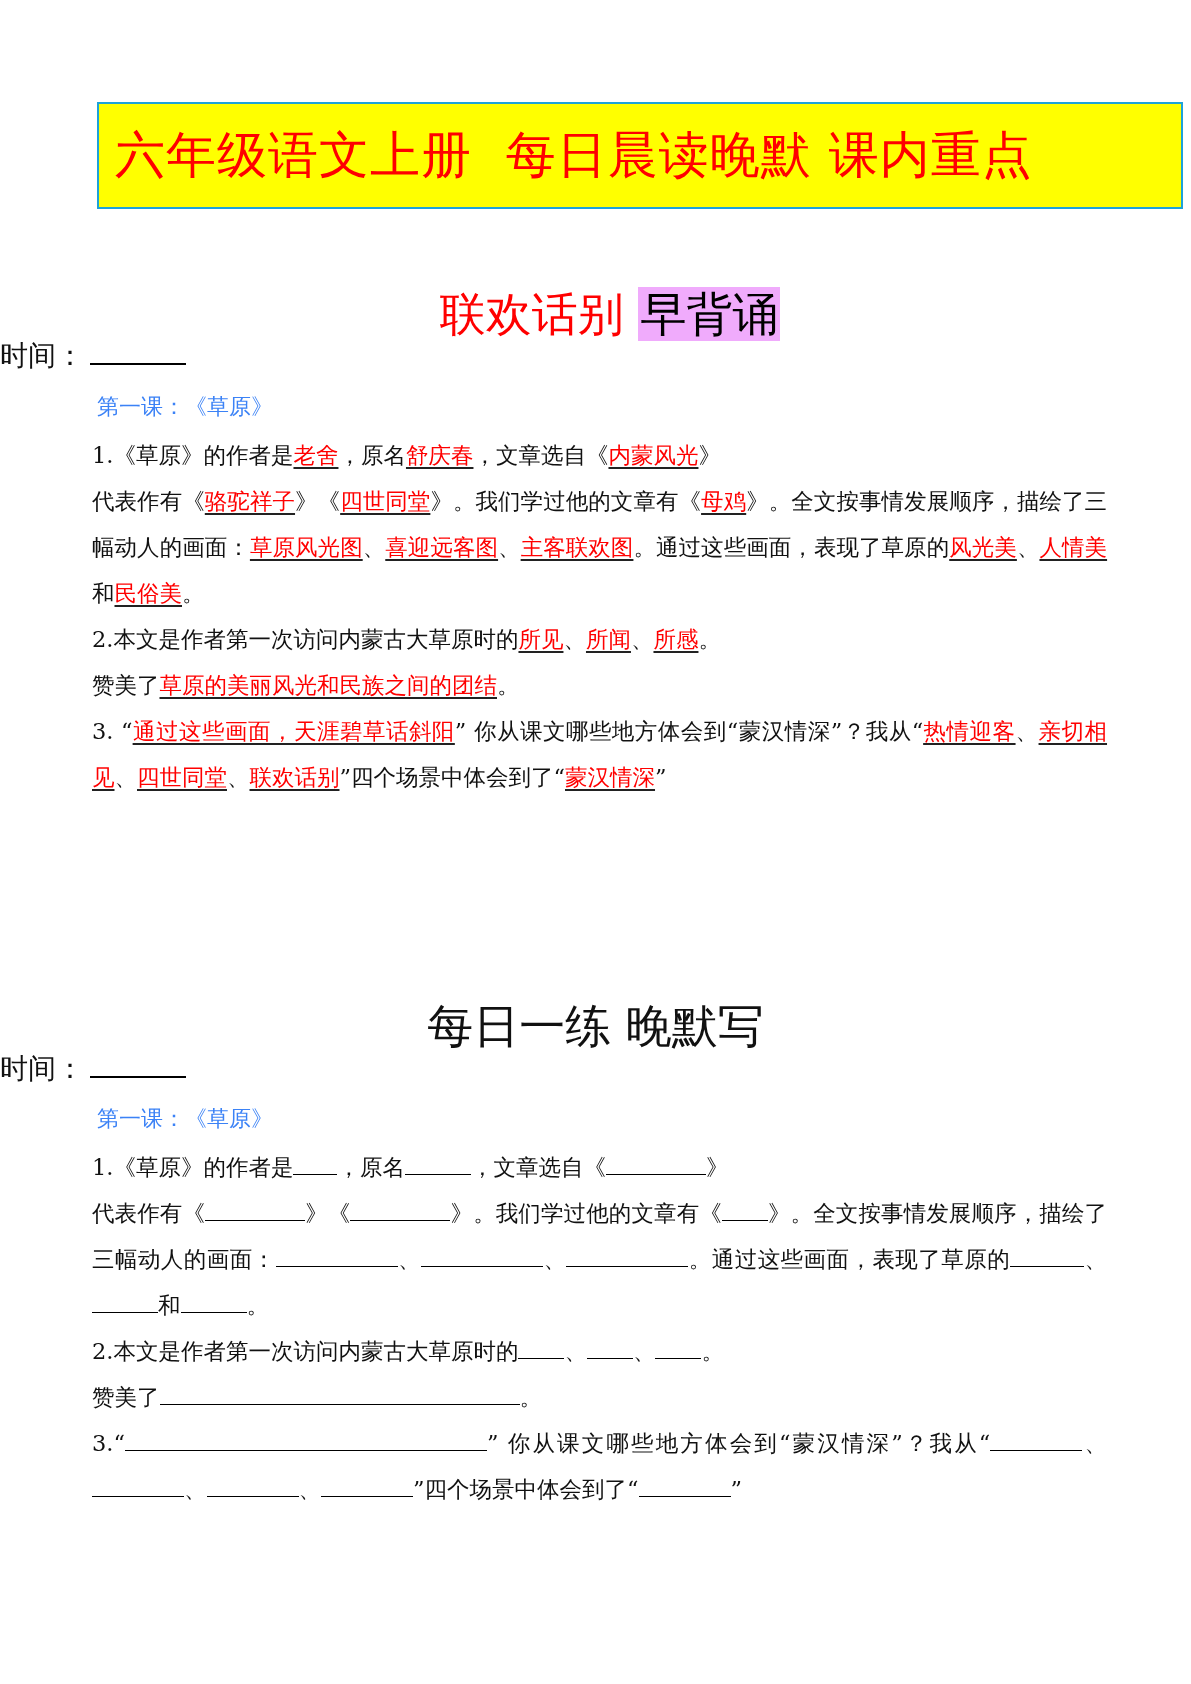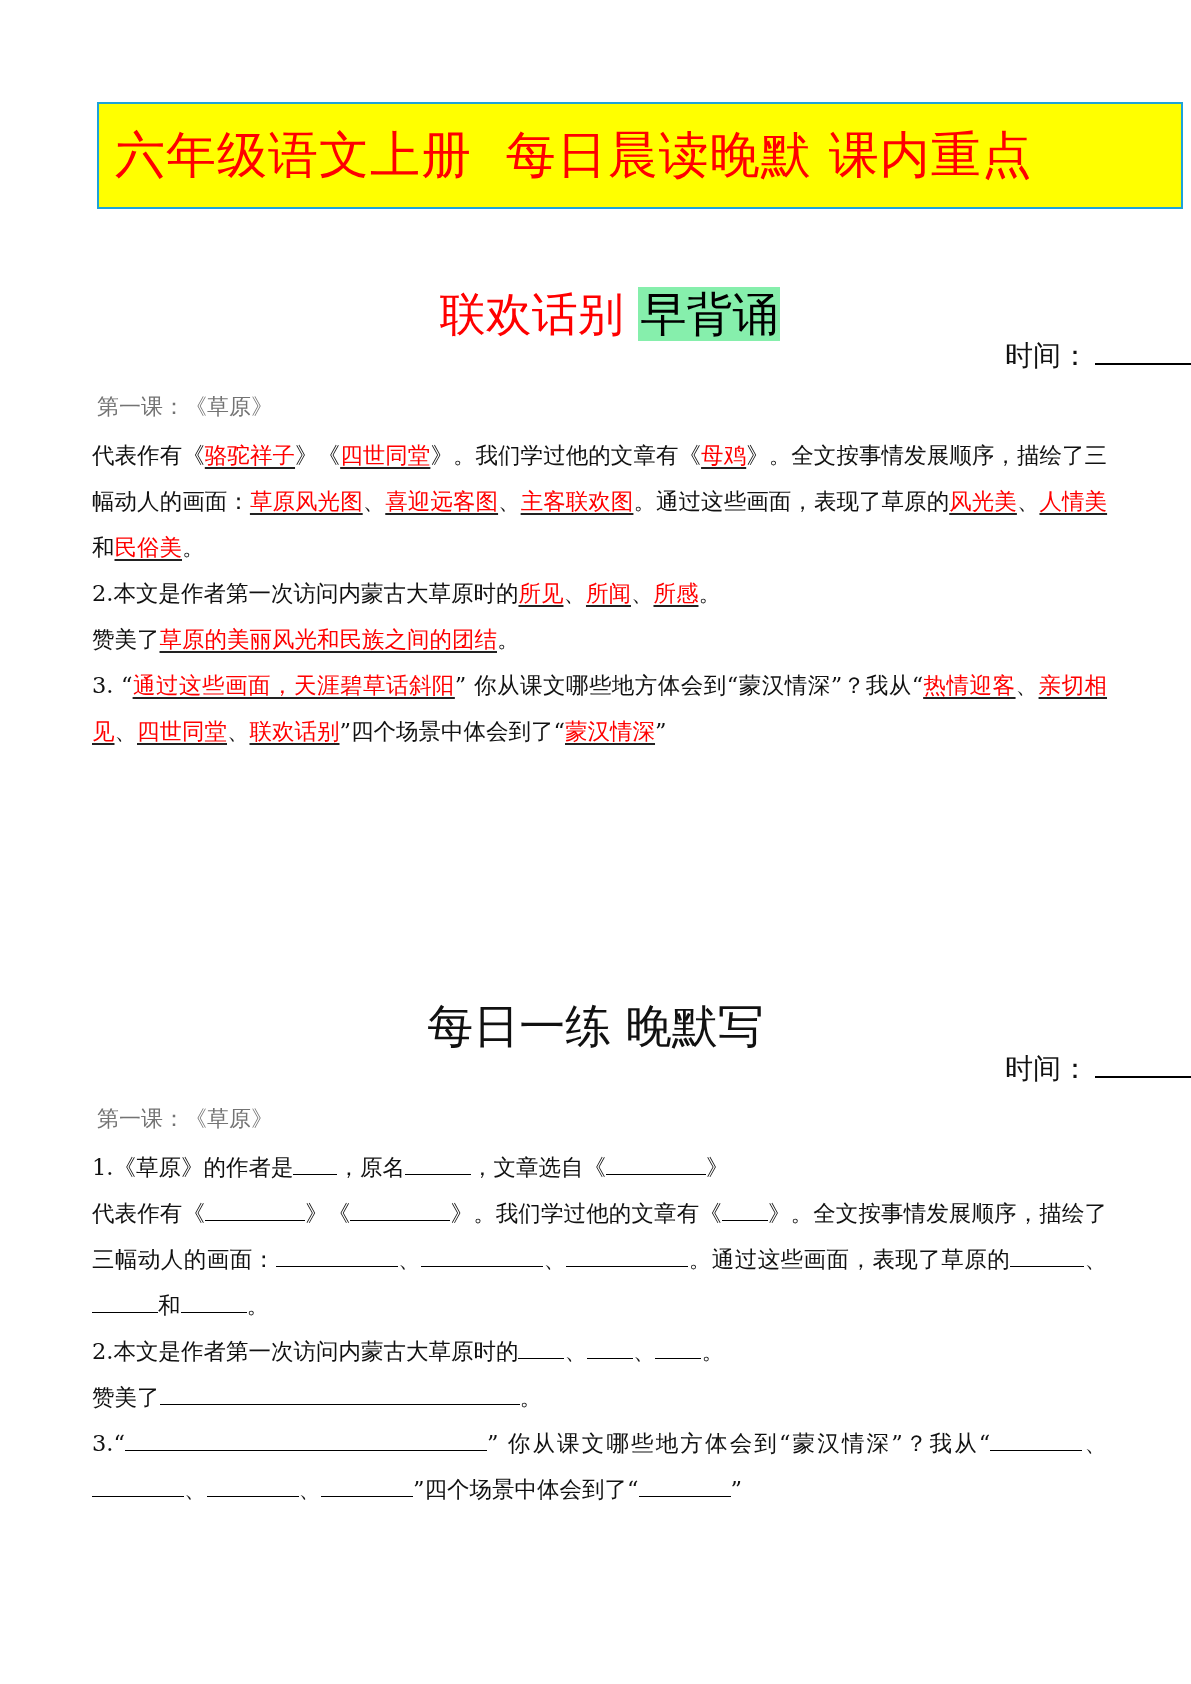--- a/index.html
+++ b/index.html
@@ -14,31 +14,31 @@
     }
     .banner-title {
       margin-left: 16px; font-family: "DejaVu Sans", "Liberation Sans", sans-serif;
       font-size: 50px; color: #ff0000; letter-spacing: 1px; white-space: pre;
     }
     .section-title {
       position: absolute; left: 0; width: 1191px; text-align: center;
       font-size: 46px; line-height: 56px; white-space: pre;
     }
     .st-red { color: #ff0000; }
-    .st-hl { background: #86efac; color: #000; padding: 0 2px; }
+    .st-hl { background: #f0abfc; color: #000; padding: 0 2px; }
     .time-row {
-      position: absolute; left: 0; width: 1191px; text-align: right;
+      position: absolute; left: 0; width: 1191px; text-align: left;
       font-size: 28px; line-height: 36px;
     }
     .time-blank {
       display: inline-block; width: 96px; border-bottom: 2px solid #000;
       height: 26px; vertical-align: baseline; margin-left: 6px;
     }
     .lesson {
-      position: absolute; left: 97px; color: #737373; font-size: 22px; line-height: 30px;
+      position: absolute; left: 97px; color: #3b82f6; font-size: 22px; line-height: 30px;
     }
     .para {
       position: absolute; left: 92px; width: 1015px; font-size: 22.5px; line-height: 46px;
       text-align: justify;
     }
     .ans { color: #ff0000; text-decoration: underline; text-decoration-color: #222; text-underline-offset: 4px; }
     .blank {
       display: inline-block; border-bottom: 1.5px solid #000; height: 22px; vertical-align: baseline;
     }
   </style>
@@ -51,20 +51,23 @@
 
 <div class="section-title" style="top:230px;">
   <span class="st-red">联欢话别 </span><span class="st-hl">早背诵</span>
 </div>
 <div class="time-row" style="top:337px;">
   <span>时间：</span><span class="time-blank"></span>
 </div>
 <div class="lesson" style="top:392px;">第一课：《草原》</div>
 
 <div class="para" style="top:432px;">
+  <div>
+    <span>1.《草原》的作者是</span><span class="ans">老舍</span><span>，原名</span><span class="ans">舒庆春</span><span>，文章选自《</span><span class="ans">内蒙风光</span><span>》</span>
+  </div>
   <div>
     <span>代表作有《</span><span class="ans">骆驼祥子</span><span>》《</span><span class="ans">四世同堂</span><span>》。我们学过他的文章有《</span><span class="ans">母鸡</span><span>》。全文按事情发展顺序，描绘了三幅动人的画面：</span><span class="ans">草原风光图</span><span>、</span><span class="ans">喜迎远客图</span><span>、</span><span class="ans">主客联欢图</span><span>。通过这些画面，表现了草原的</span><span class="ans">风光美</span><span>、</span><span class="ans">人情美</span><span>和</span><span class="ans">民俗美</span><span>。</span>
   </div>
   <div>
     <span>2.本文是作者第一次访问内蒙古大草原时的</span><span class="ans">所见</span><span>、</span><span class="ans">所闻</span><span>、</span><span class="ans">所感</span><span>。</span>
   </div>
   <div>
     <span>赞美了</span><span class="ans">草原的美丽风光和民族之间的团结</span><span>。</span>
   </div>
   <div>

